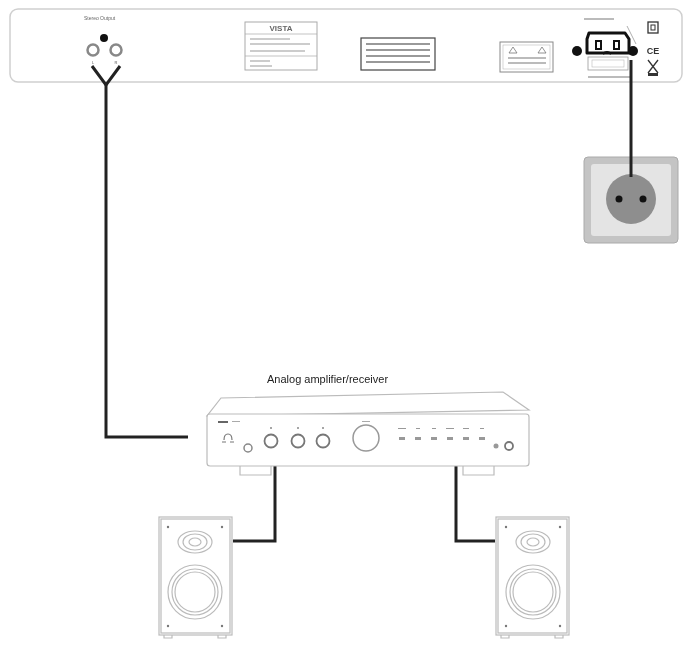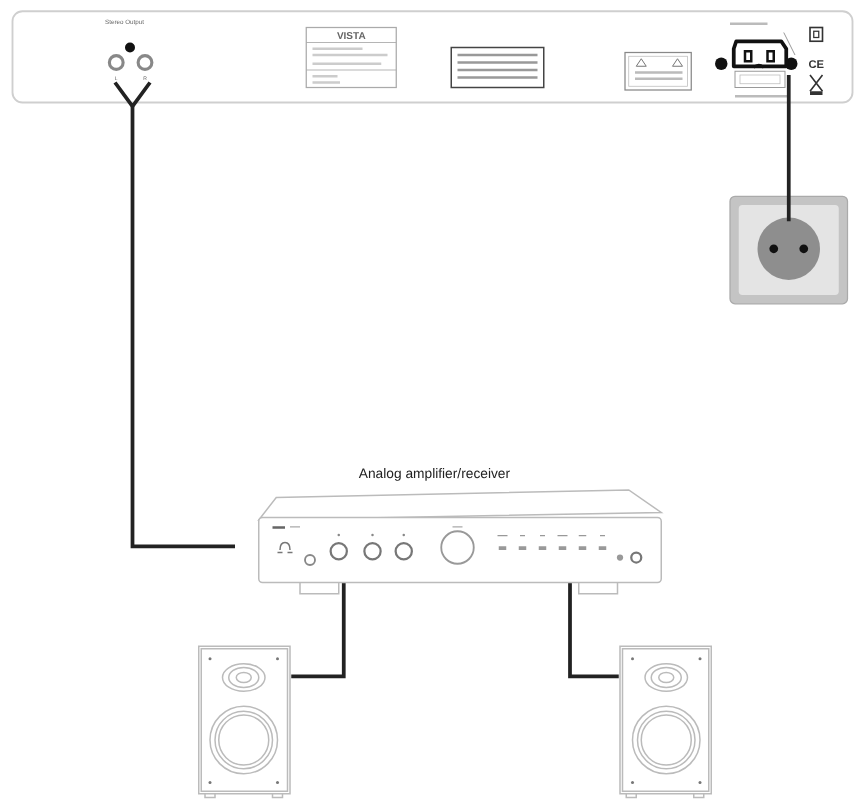--- a/index.html
+++ b/index.html
@@ -164,13 +164,13 @@
     <ellipse cx="533" cy="542" rx="12" ry="8"></ellipse>
     <ellipse cx="533" cy="542" rx="6" ry="4"></ellipse>
     <circle cx="533" cy="592" r="27"></circle>
     <circle cx="533" cy="592" r="23"></circle>
     <circle cx="533" cy="592" r="20"></circle>
     <path d="M501 635 v3 h8 v-3 M555 635 v3 h8 v-3"></path>
   </g>
 </svg>
 
 <div class="lbl" style="left:84px;top:15px;font-size:5px;color:#666;">Stereo Output</div>
-<div class="lbl" style="left:287px;top:373px;font-size:11px;">Analog  amplifier/receiver</div>
+<div class="lbl" style="left:267px;top:373px;font-size:11px;">Analog  amplifier/receiver</div>
 
 </body></html>

